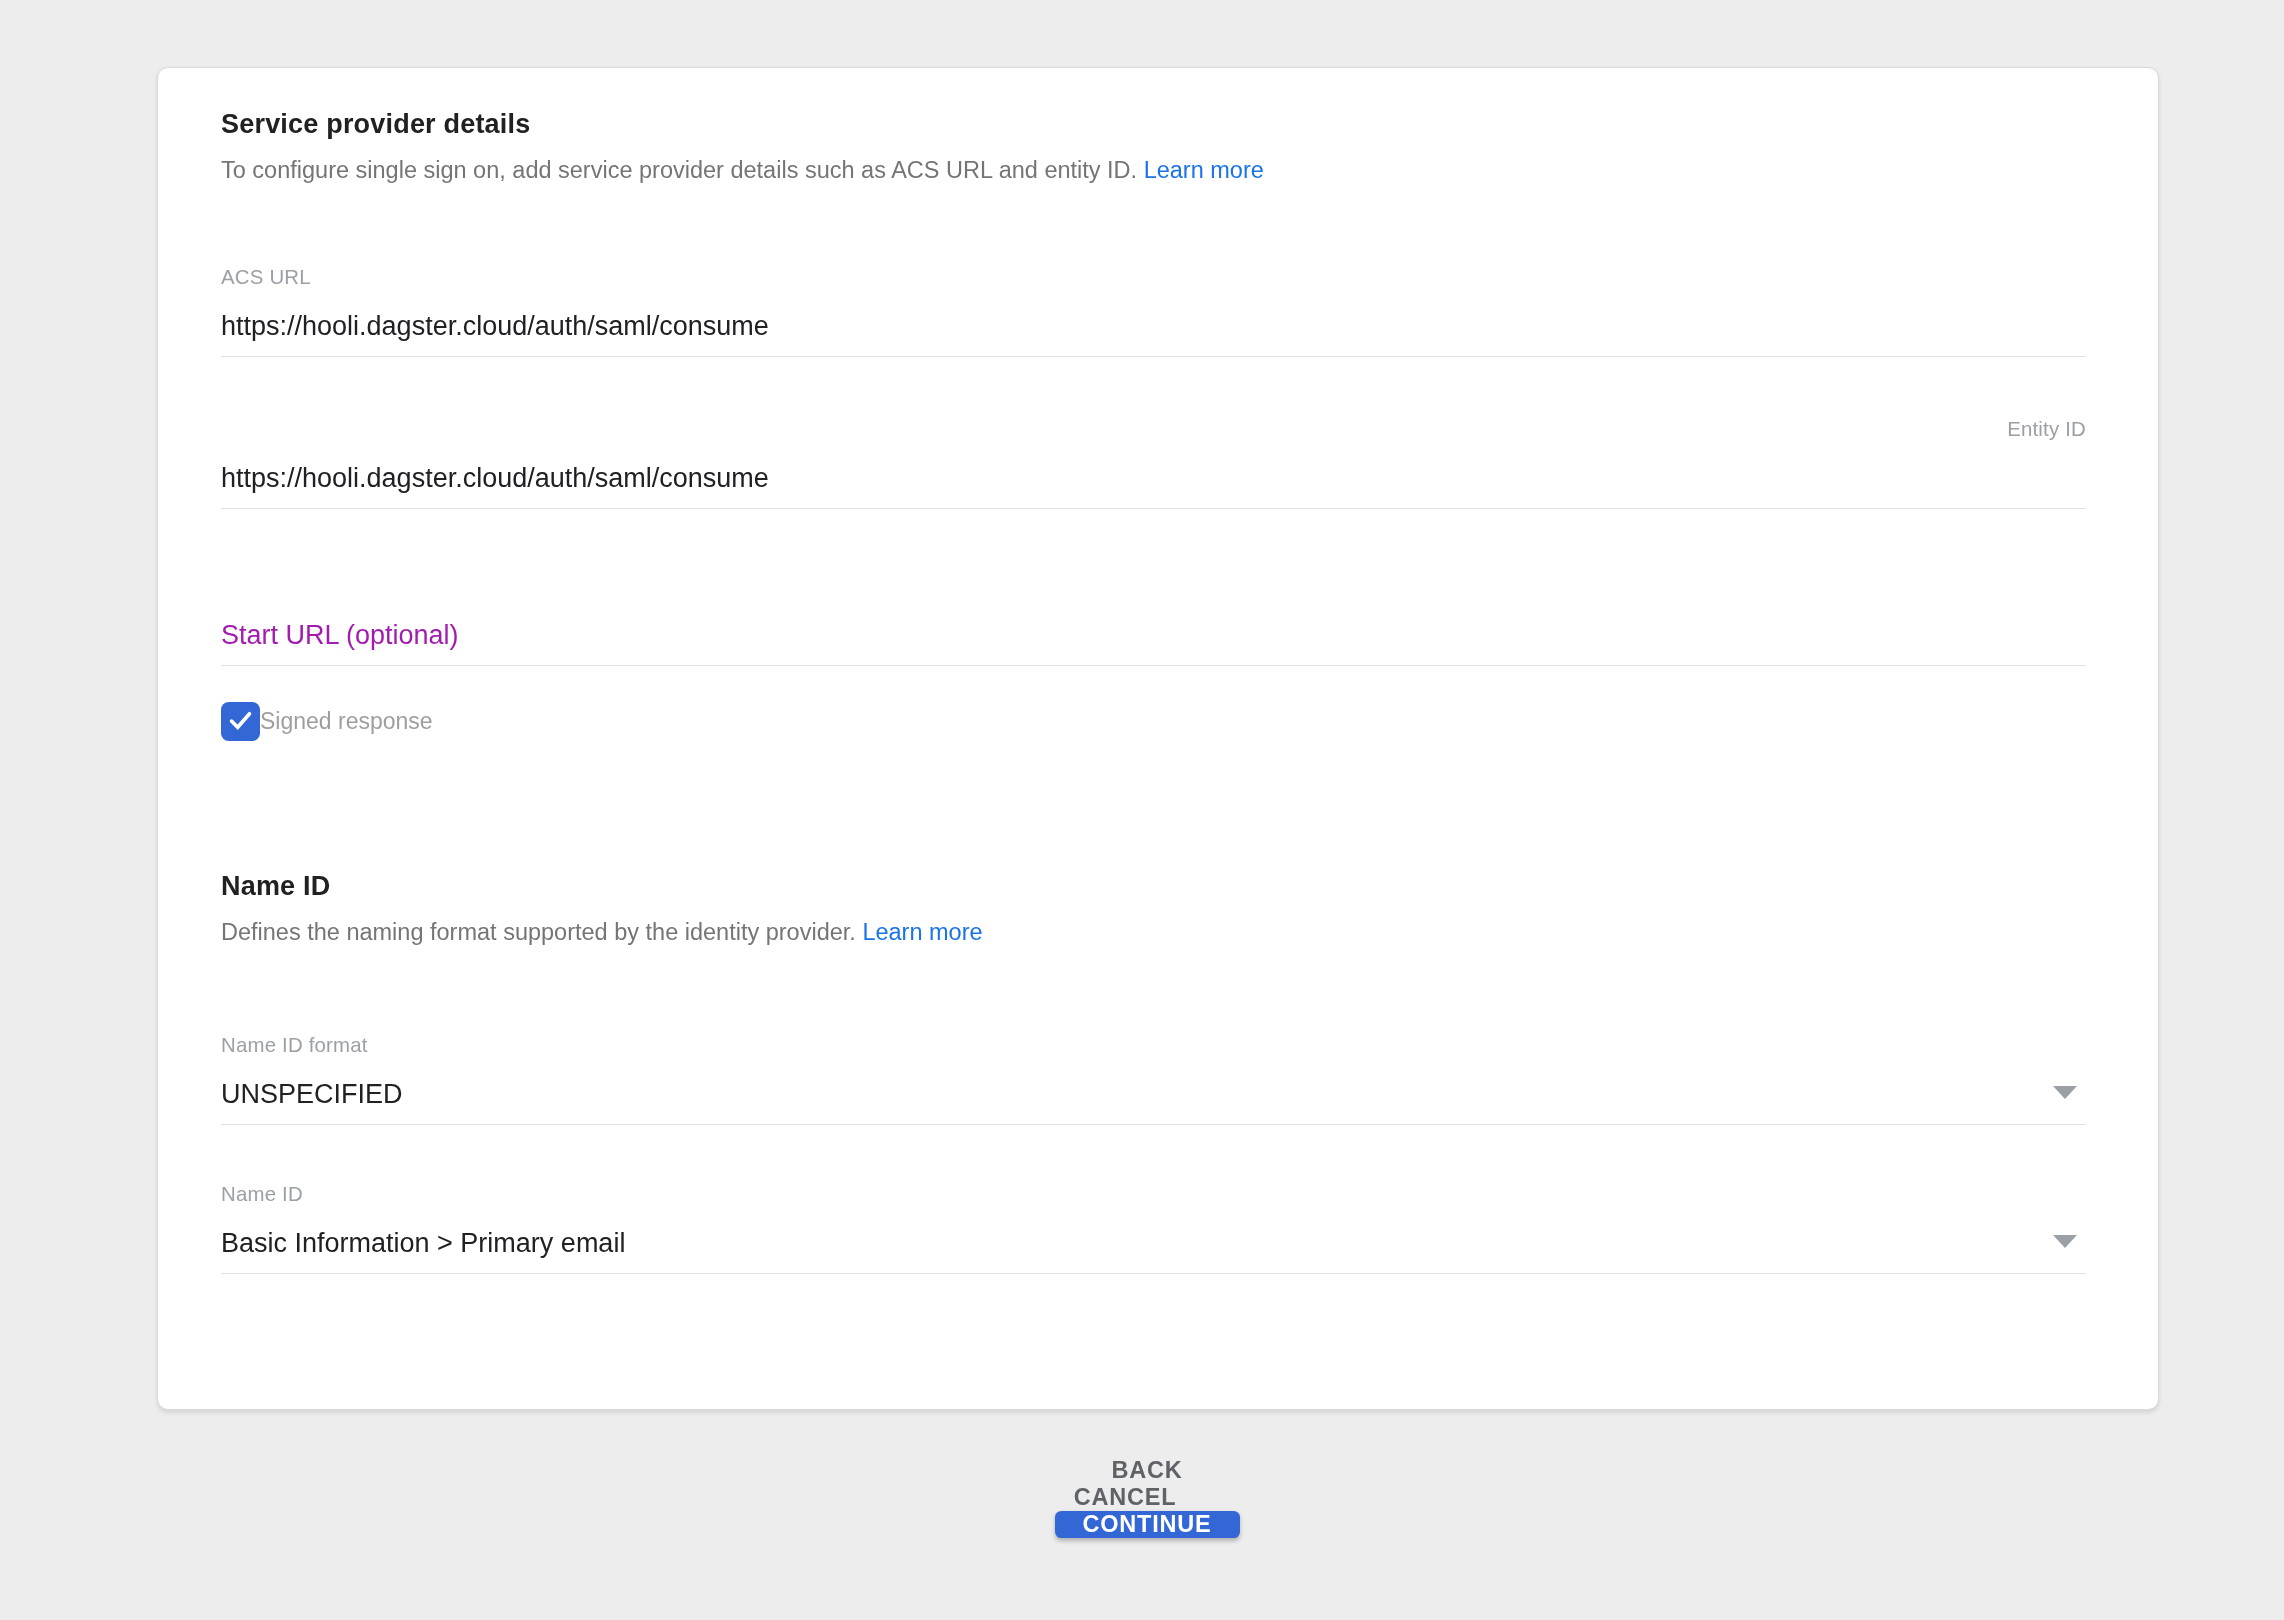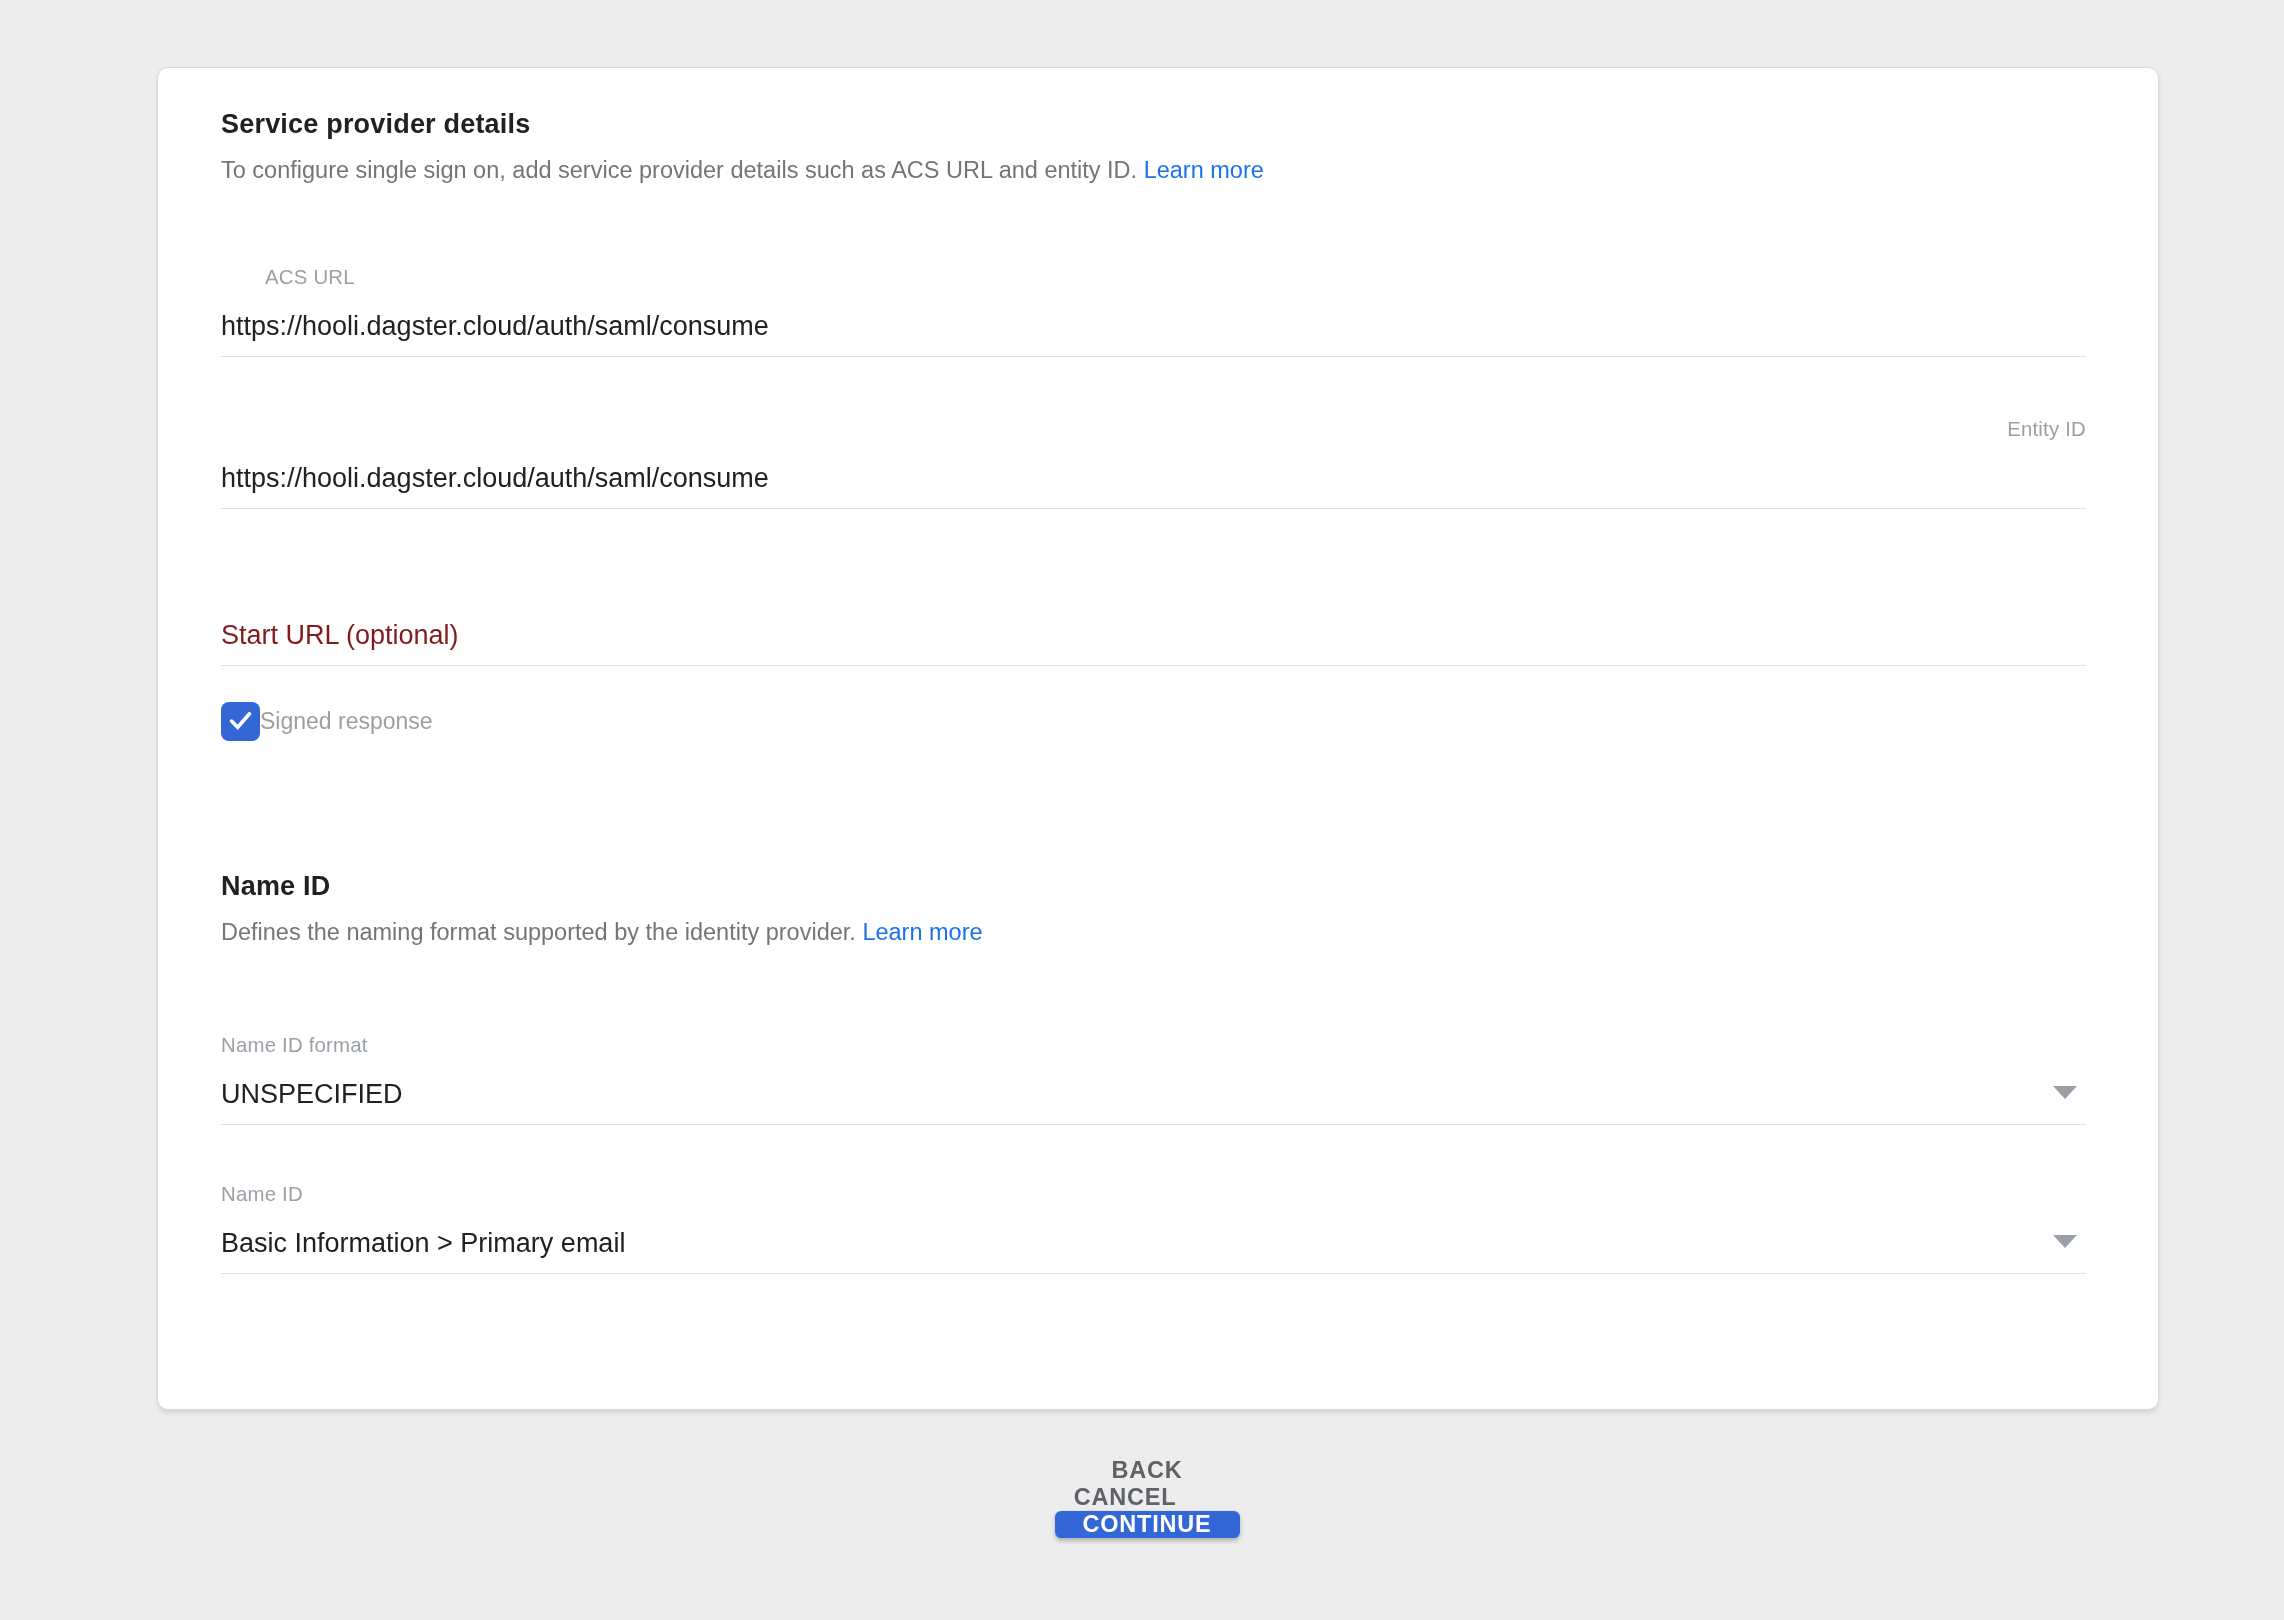--- a/index.html
+++ b/index.html
@@ -38,36 +38,36 @@
   .link {
     color: #1a73e8;
     text-decoration: none;
     cursor: pointer;
   }
   .field-label {
     font-size: 20.4px;
     color: #9aa0a6;
     letter-spacing: 0.2px;
   }
-  .label-acs { margin-top: 80px; margin-left: 44px; }
+  .label-acs { margin-top: 80px; }
   .label-entity { margin-top: 61px; text-align: right; }
   .label-nameid-format { margin-top: 86px; }
   .label-nameid { margin-top: 58px; }
   .field-value {
     margin-top: 22px;
     font-size: 27px;
     color: #202124;
     padding-bottom: 14px;
     border-bottom: 1.6px solid #e1e1e1;
     position: relative;
   }
   .field-placeholder {
     margin-top: 111px;
     font-size: 27px;
-    color: #7f1d1d;
+    color: #a21caf;
     padding-bottom: 14px;
     border-bottom: 1.6px solid #e1e1e1;
   }
   .checkbox-row {
     margin-top: 36px;
     display: flex;
     align-items: center;
   }
   .checkbox {
     width: 39px; height: 39px;

